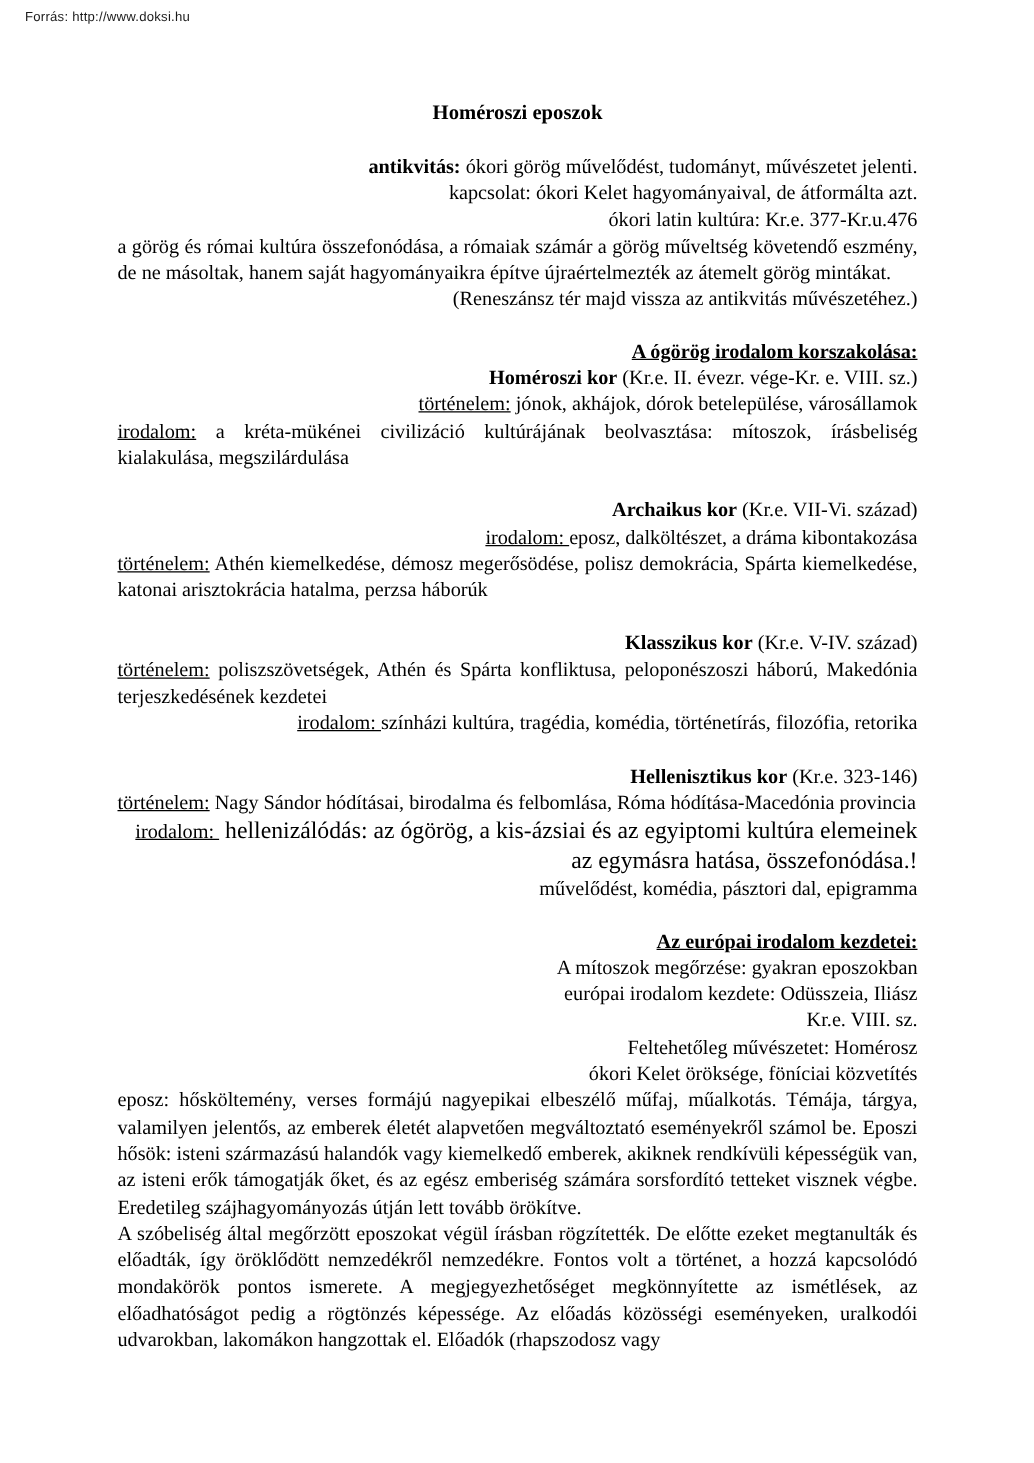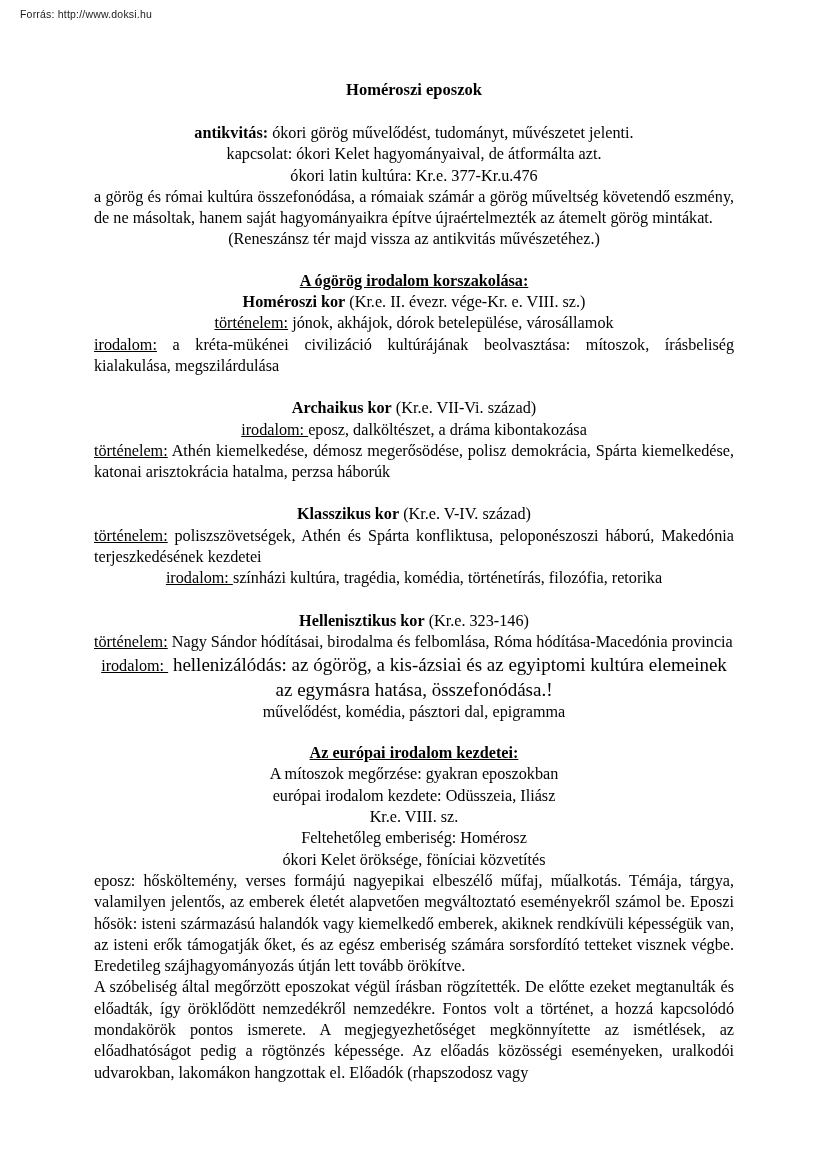--- a/index.html
+++ b/index.html
@@ -45,21 +45,21 @@
     margin: 0 0 0 0;
   }
   .block {
     font-size: 16.2px;
     line-height: 21.3px;
     text-align: justify;
     margin: 0;
     -webkit-hyphens: none;
     hyphens: none;
   }
-  .block.lefty { text-align: center; }
+  .block.lefty { text-align: right; }
   .spacer-sm { height: 20px; }
   .spacer-md { height: 21px; }
   .title-gap { height: 23px; }
   b, .b { font-weight: bold; }
   .u { text-decoration: underline; }
   .heading-ul {
     font-weight: bold;
     text-decoration: underline;
   }
   .big-bold {
@@ -114,19 +114,19 @@
     <p class="block"><span class="u">történelem:</span><span> Nagy Sándor hódításai, birodalma és felbomlása, Róma hódítása-Macedónia provincia</span></p>
     <p class="block lefty"><span class="u nowrapline">irodalom: </span><span class="big-bold"> hellenizálódás: az ógörög, a kis-ázsiai és az egyiptomi kultúra elemeinek az egymásra hatása, összefonódása.!</span></p>
     <p class="block lefty">művelődést, komédia, pásztori dal, epigramma</p>
 
     <div class="spacer-sm"></div>
 
     <p class="block lefty heading-ul">Az európai irodalom kezdetei:</p>
     <p class="block lefty">A mítoszok megőrzése: gyakran eposzokban</p>
     <p class="block lefty">európai irodalom kezdete: Odüsszeia, Iliász</p>
     <p class="block lefty">Kr.e. VIII. sz.</p>
-    <p class="block lefty">Feltehetőleg emberiség: Homérosz</p>
+    <p class="block lefty">Feltehetőleg művészetet: Homérosz</p>
     <p class="block lefty">ókori Kelet öröksége, föníciai közvetítés</p>
     <p class="block"> eposz: hősköltemény, verses formájú nagyepikai elbeszélő műfaj, műalkotás. Témája, tárgya, valamilyen jelentős, az emberek életét alapvetően megváltoztató eseményekről számol be. Eposzi hősök: isteni származású halandók vagy kiemelkedő emberek, akiknek rendkívüli képességük van, az isteni erők támogatják őket, és az egész emberiség számára sorsfordító tetteket visznek végbe. Eredetileg szájhagyományozás útján lett tovább örökítve.</p>
     <p class="block">A szóbeliség által megőrzött eposzokat végül írásban rögzítették. De előtte ezeket megtanulták és előadták, így öröklődött nemzedékről nemzedékre. Fontos volt a történet, a hozzá kapcsolódó mondakörök pontos ismerete. A megjegyezhetőséget megkönnyítette az ismétlések, az előadhatóságot pedig a rögtönzés képessége. Az előadás közösségi eseményeken, uralkodói udvarokban, lakomákon hangzottak el. Előadók (rhapszodosz vagy</p>
 
   </div>
 </div>
 
 </body></html>

